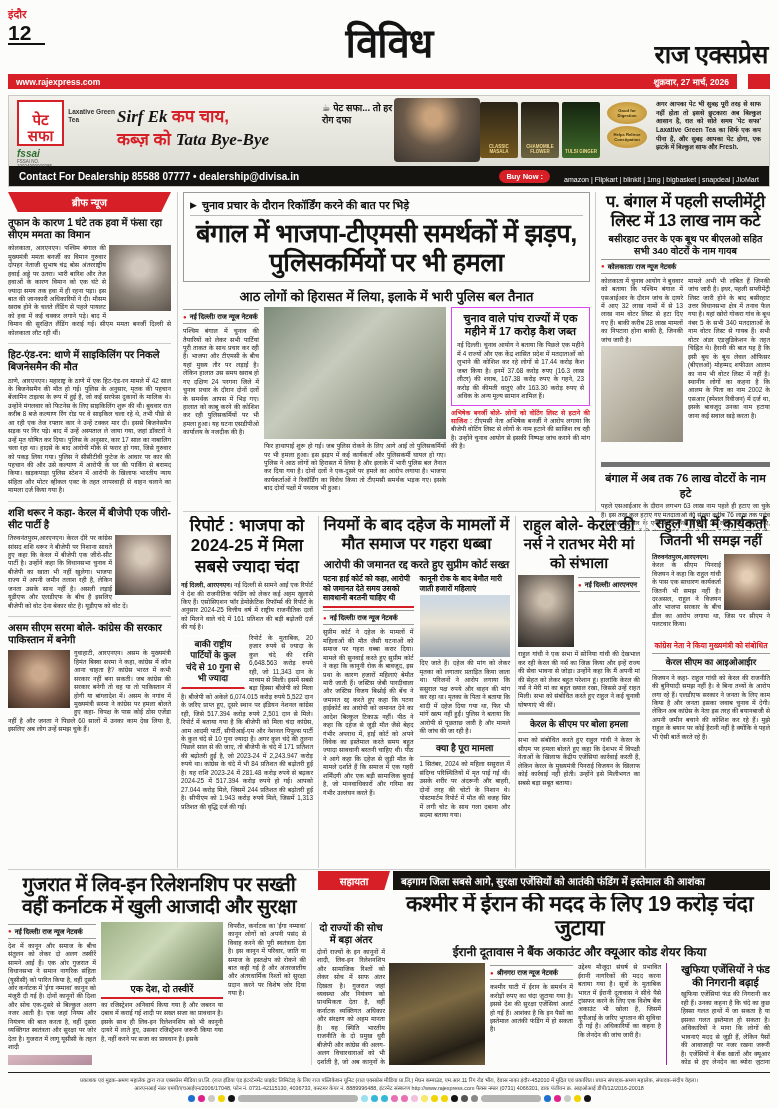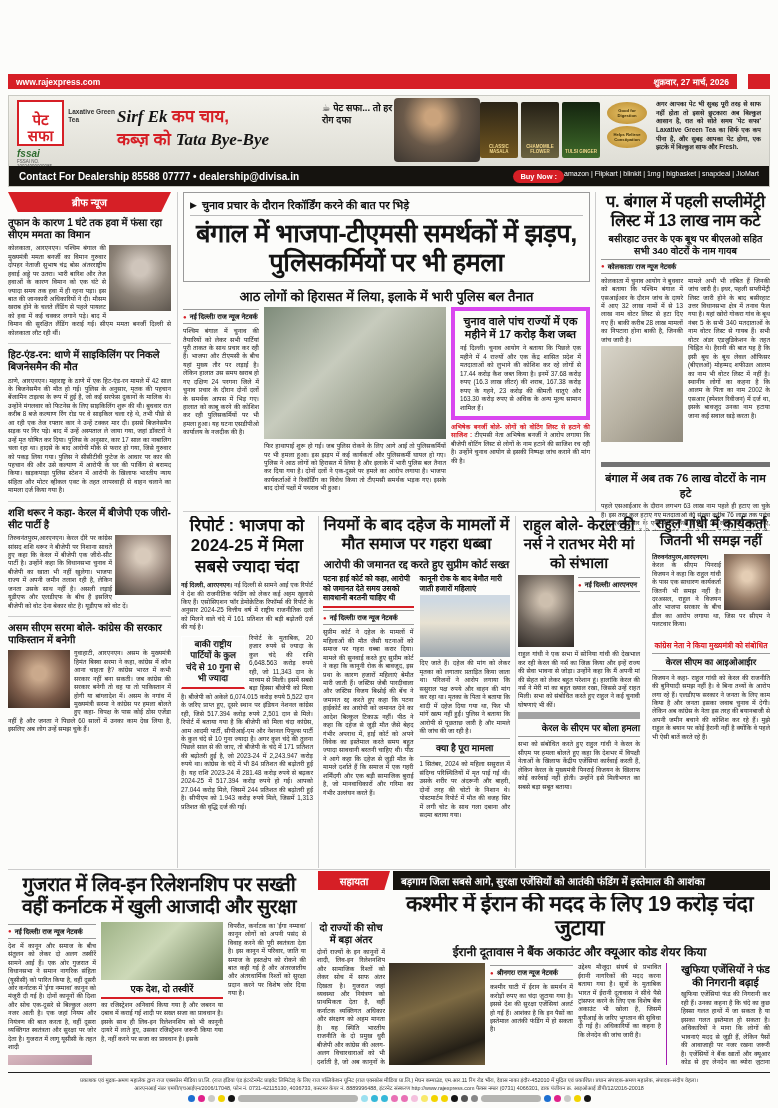--- a/index.html
+++ b/index.html
@@ -39,21 +39,21 @@
   .pack1{background:linear-gradient(180deg,#2b2417,#73571f);}
   .pack2{background:linear-gradient(180deg,#241f15,#6b6340);}
   .pack3{background:linear-gradient(180deg,#14240f,#3f6b2a);}
   .ad-badges{flex:none;width:54px;padding-top:4px;}
   .badge{width:40px;height:22px;margin:2px auto;border-radius:50%;background:radial-gradient(#e7c36a,#b98a2d);
          color:#3a2c06;font-size:4.2px;font-weight:bold;display:flex;align-items:center;justify-content:center;text-align:center;padding:2px;}
   .ad-side{flex:1;padding:4px 8px 0 2px;font-size:6.4px;font-weight:bold;line-height:1.35;color:#222;}
   .ad-strip{position:absolute;left:0;bottom:0;width:100%;height:20px;background:#15130f;color:#fff;
             display:flex;align-items:center;justify-content:space-between;padding:0 10px;}
   .ad-contact{font-size:10px;font-weight:bold;}
-  .buynow{display:flex;align-items:flex-start;gap:0;font-size:7px;}
+  .buynow{display:flex;align-items:flex-end;gap:14px;font-size:7px;}
   .buynow-pill{background:#d61f26;border-radius:8px;padding:2px 7px;font-weight:bold;font-size:7.5px;}
   
   .story{position:absolute;overflow:hidden;}
   .byline{display:flex;align-items:center;gap:3px;font-size:6.8px;font-weight:bold;
           border-top:1px solid #999;border-bottom:1px solid #999;padding:2px 0;margin:2px 0 3px 0;}
   .byline .bdot{color:#d61f26;font-size:6px;line-height:1;}
   .body{font-size:6.3px;line-height:1.34;color:#1c1c1c;}
   .lead{font-weight:bold;}
   .redlead{color:#d61f26;font-weight:bold;}
   
@@ -71,21 +71,21 @@
   .kick-box{border:1px solid #9a9a9a;padding:2px 6px 5px 6px;}
   .kicker{font-size:11px;font-weight:bold;display:flex;align-items:center;gap:5px;border-bottom:1px solid #bbb;padding:2px 0 3px 0;}
   .kicker .arw{color:#111;font-size:9px;}
   .main-h{font-size:25.5px;font-weight:bold;line-height:1.12;text-align:center;letter-spacing:-.5px;margin-top:3px;}
   .main-sub{font-size:13px;font-weight:bold;text-align:center;margin:5px 0 2px 0;}
   .main-cols{display:flex;gap:5px;margin-top:2px;}
   .mc1{flex:none;width:76px;}
   .mc2{flex:none;width:182px;}
   .police{width:182px;height:132px;background:linear-gradient(135deg,#7e8b7a,#c7cbbd 40%,#9aa08e 70%,#5c665a);}
   .mc3{flex:1;}
-  .cashbox{border:4px solid #d946ef;padding:4px 5px;margin-bottom:3px;}
+  .cashbox{border:1px solid #d946ef;padding:4px 5px;margin-bottom:3px;}
   .cashbox h4{margin:0 0 3px 0;font-size:11px;line-height:1.2;text-align:center;}
   
   .supp{left:601px;top:192px;width:169px;height:339px;}
   .supp-h{font-size:16.5px;font-weight:bold;line-height:1.15;text-align:center;letter-spacing:-.3px;}
   .supp-sub{font-size:9.5px;font-weight:bold;text-align:center;margin-top:3px;line-height:1.25;}
   .supp-cols{display:flex;gap:5px;}
   .supp-col{flex:1;}
   .blo-photo{width:100%;height:96px;margin-top:2px;background:linear-gradient(135deg,#d8d4c9,#b9b3a4 50%,#8f897b);}
   .supp-sub2{font-size:11px;font-weight:bold;text-align:center;border-top:5px solid #737373;margin-top:20px;padding-top:3px;}
   
@@ -99,21 +99,21 @@
   .dowry-sub{font-size:10.5px;font-weight:bold;text-align:center;margin:3px 0;}
   .dowry-cols{display:flex;gap:6px;}
   .dcol{flex:1;}
   .dlede{font-size:7.6px;font-weight:bold;line-height:1.3;border-bottom:2px solid #d61f26;padding-bottom:3px;margin-bottom:2px;}
   .sc-photo{width:100%;height:62px;margin:2px 0;background:linear-gradient(180deg,#cfd9e2 10%,#e8e2d2 45%,#9aa4ad);}
   .casehead{font-size:9px;font-weight:bold;text-align:center;border-top:1px solid #999;border-bottom:1px solid #999;padding:2px 0;margin:3px 0;}
   .rahul{left:518px;top:516px;width:128px;height:352px;border-right:1px solid #ccc;padding-right:5px;}
   .rahul-h{font-size:15px;font-weight:bold;line-height:1.25;text-align:center;}
   .rahul-row{display:flex;gap:4px;margin-top:3px;}
   .rahul-photo{width:56px;height:72px;background:radial-gradient(circle at 50% 35%,#cdbfae 12%,#6f655c 55%,#2f2a26);}
-  .subhead-sm{font-size:9px;font-weight:bold;text-align:right;border-top:7px solid #a3a3a3;border-bottom:1px solid #999;padding:2px 0;margin:3px 0;}
+  .subhead-sm{font-size:9px;font-weight:bold;text-align:center;border-top:3px solid #a3a3a3;border-bottom:1px solid #999;padding:2px 0;margin:3px 0;}
   .vijayan{left:652px;top:516px;width:118px;height:352px;}
   .vij-h{font-size:13.5px;font-weight:bold;line-height:1.25;text-align:center;}
   .vij-photo{float:right;width:46px;height:56px;margin:1px 0 2px 3px;background:radial-gradient(circle at 50% 40%,#e4cdb4 12%,#9a7f6a 55%,#4e4038);}
   .vij-box{border-top:1px solid #999;border-bottom:1px solid #999;font-size:8.6px;font-weight:bold;text-align:center;padding:2px 0;margin:3px 0;}
   
   .bot-rule{position:absolute;left:8px;top:869px;width:762px;border-top:1px solid #ccc;}
   .livein{left:8px;top:873px;width:377px;height:192px;}
   .livein-h{width:302px;font-size:19.5px;font-weight:bold;line-height:1.15;text-align:center;letter-spacing:-.4px;}
   .livein-cols{display:flex;gap:5px;margin-top:4px;}
   .lv1{flex:none;width:88px;}
@@ -142,20 +142,26 @@
   .marks{display:flex;align-items:center;gap:3px;justify-content:center;margin-top:3px;}
   .m{width:7px;height:7px;border-radius:50%;}
   .cap{width:120px;height:7px;border-radius:4px;background:#b5b5b2;}
   .cap2{width:60px;height:7px;border-radius:4px;background:#b5b5b2;}
 </style>
 </head>
 <body>
 
 <div class="page">
 
+  <div class="hdr">
+    <div class="city">इंदौर</div>
+    <div class="pageno">12</div>
+    <h1 class="section-title">विविध</h1>
+    <div class="masthead">राज एक्सप्रेस</div>
+  </div>
   <div class="redbar">
     <span>www.rajexpress.com</span>
     <span>शुक्रवार, 27 मार्च, 2026</span>
   </div>
   <div class="redsq"></div>
 
   <div class="ad">
     <div class="ad-body">
       <div class="ad-logo">
         <div>

